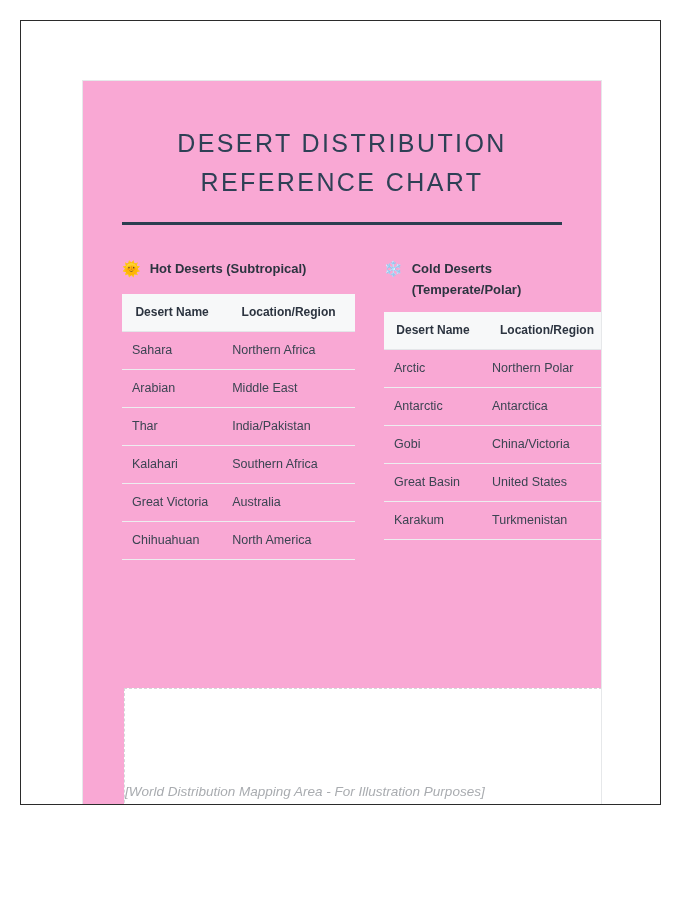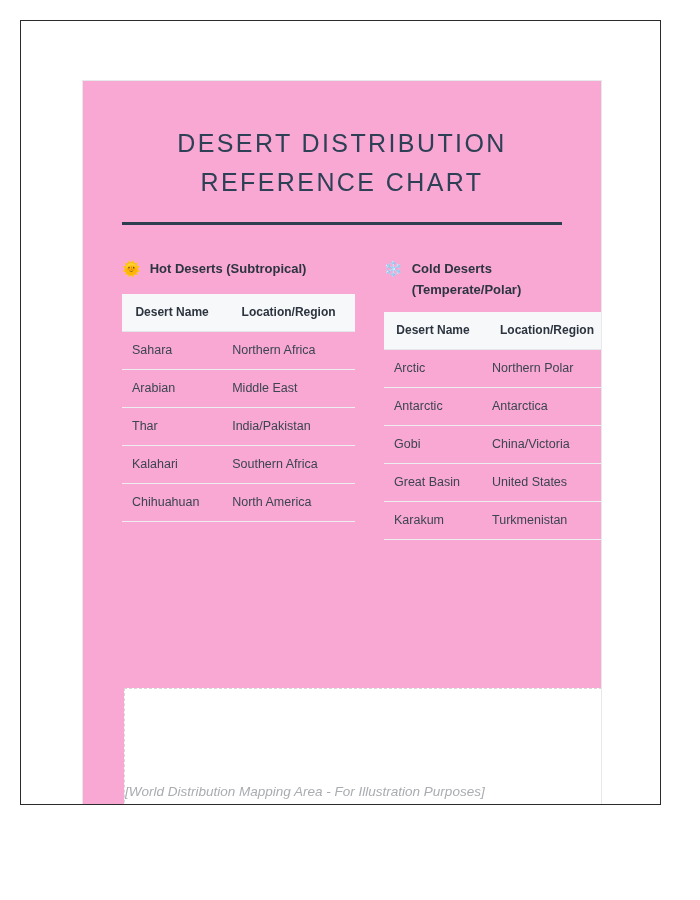--- a/index.html
+++ b/index.html
@@ -176,20 +176,24 @@
             </tr>
             <tr>
               <td class="cell-name">Thar</td>
               <td class="cell-loc">India/Pakistan</td>
             </tr>
             <tr>
               <td class="cell-name">Kalahari</td>
               <td class="cell-loc">Southern Africa</td>
             </tr>
             <tr>
+              <td class="cell-name">Great Victoria</td>
+              <td class="cell-loc">Australia</td>
+            </tr>
+            <tr>
               <td class="cell-name">Chihuahuan</td>
               <td class="cell-loc">North America</td>
             </tr>
           </tbody>
         </table>
       </div>
 
       <div class="col" id="col-cold">
         <div class="section-head">
           <span class="section-emoji">❄️</span>

